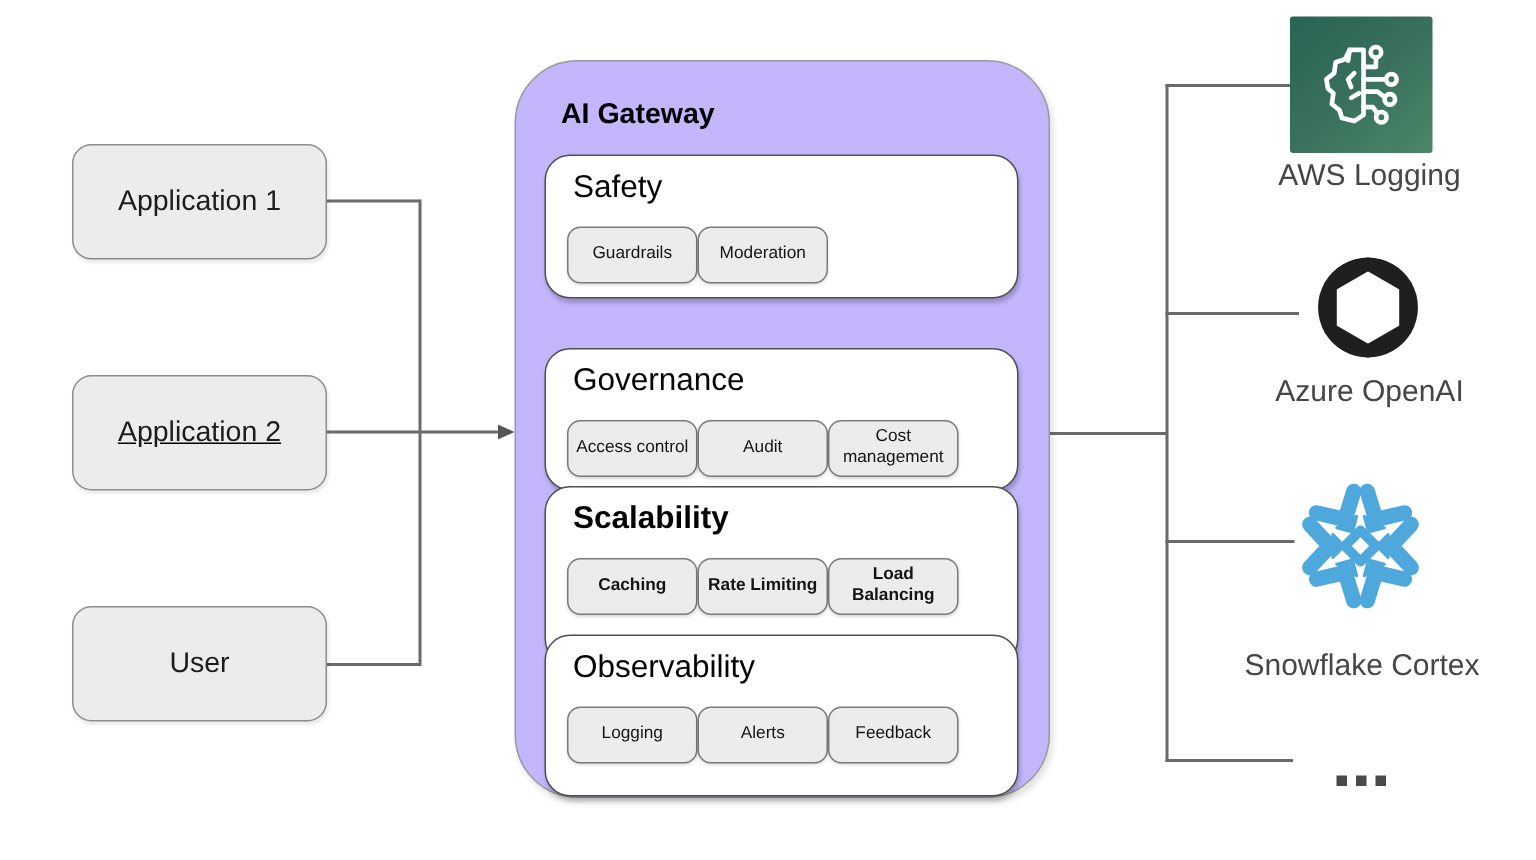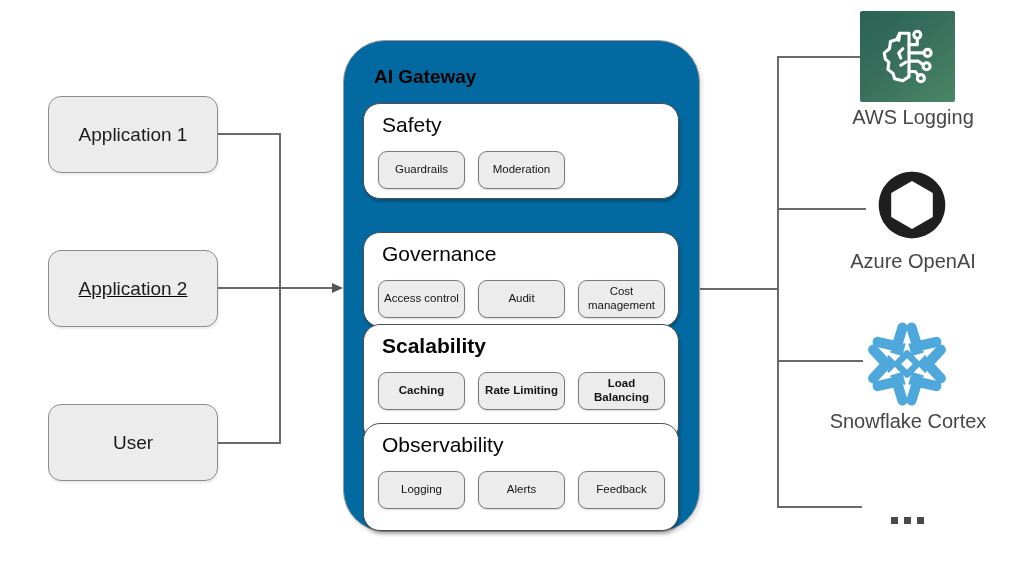--- a/index.html
+++ b/index.html
@@ -33,21 +33,21 @@
     border-radius: 13px;
     display: flex; align-items: center; justify-content: center;
     box-shadow: 1px 2px 2px rgba(0,0,0,0.08);
   }
   .node span { font-size: 19px; color: #1c1c1c; }
 
   
   .gateway {
     position: absolute;
     left: 343px; top: 40px; width: 357px; height: 492px;
-    background: #0369a1;
+    background: #c4b5fd;
     border: 1.4px solid #9a9a9a;
     border-radius: 42px;
     box-shadow: 2px 3px 4px rgba(0,0,0,0.12);
   }
   .gw-title {
     position: absolute; left: 30px; top: 25px;
     font-size: 19px; font-weight: bold; color: #000;
   }
   .sec {
     position: absolute;
@@ -56,21 +56,21 @@
     border: 1.7px solid #4f4f4f;
     border-radius: 17px;
     box-shadow: 1px 3px 3px rgba(0,0,0,0.22);
   }
   .sec-title {
     position: absolute; left: 18px; top: 9px;
     font-size: 21px; color: #050505;
   }
   .chips {
     position: absolute; left: 14px; top: 47px; right: 10px;
-    display: flex; gap: 13px;
+    display: flex; 
   }
   .chip {
     width: 87px; height: 38px;
     background: #ececec;
     border: 1.4px solid #7b7b7b;
     border-radius: 9px;
     display: flex; align-items: center; justify-content: center;
     text-align: center;
     font-size: 11.5px; line-height: 1.2; color: #141414;
     box-shadow: 0 1px 2px rgba(0,0,0,0.15);
@@ -222,21 +222,21 @@
           <path d="M 75,28 L 62,42 L 75,56" fill="none" stroke-width="10"></path>
           <path d="M 60,34.5 L 52.5,42 L 60,49.5 Z" stroke-width="2"></path>
         </g>
         <g transform="rotate(300 42 42)">
           <path d="M 75,28 L 62,42 L 75,56" fill="none" stroke-width="10"></path>
           <path d="M 60,34.5 L 52.5,42 L 60,49.5 Z" stroke-width="2"></path>
         </g>
       </g>
     </g>
   </svg>
-  <div class="provider-label" style="left:808px; top:410px; width:200px;">Snowflake Cortex</div>
+  <div class="provider-label" style="left:808px; top:433px; width:200px;">Snowflake Cortex</div>
 
   <div class="dots">
     <i></i>
       <i></i>
       <i></i>
   </div>
 
 </div>
 
 </body></html>

